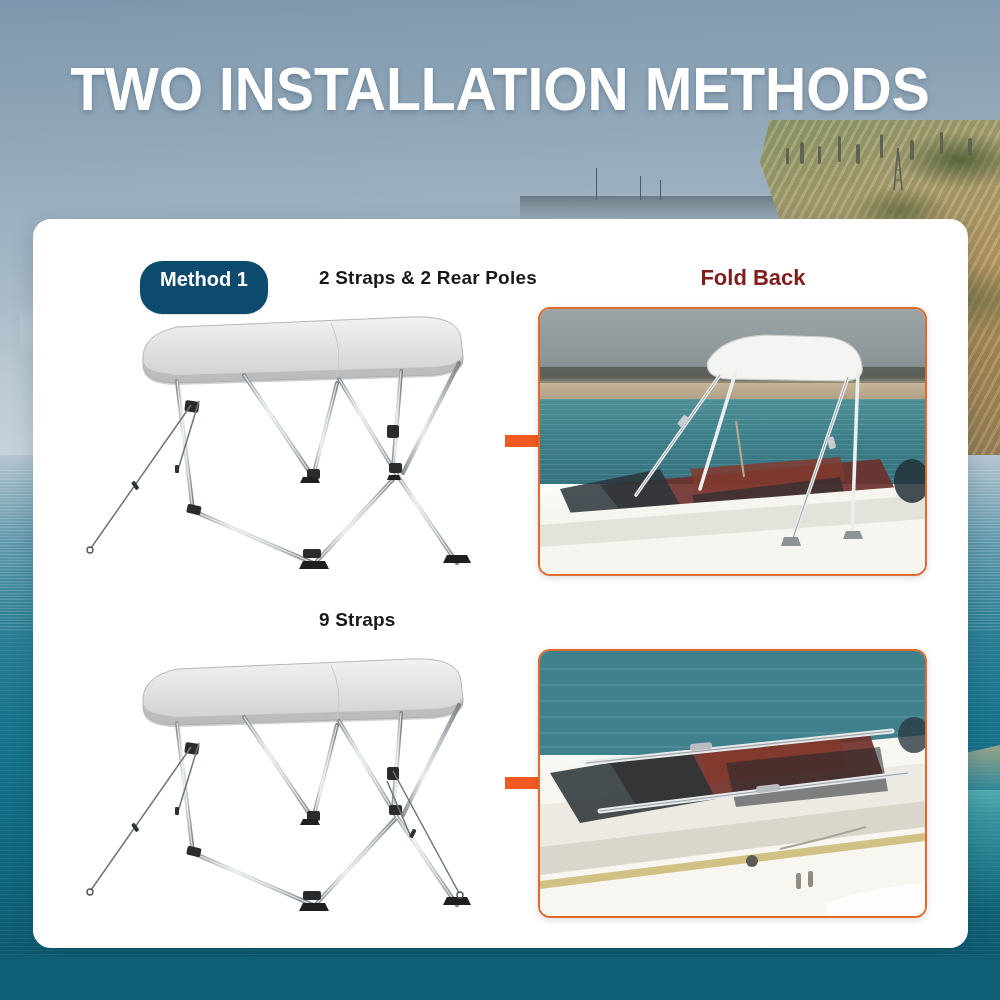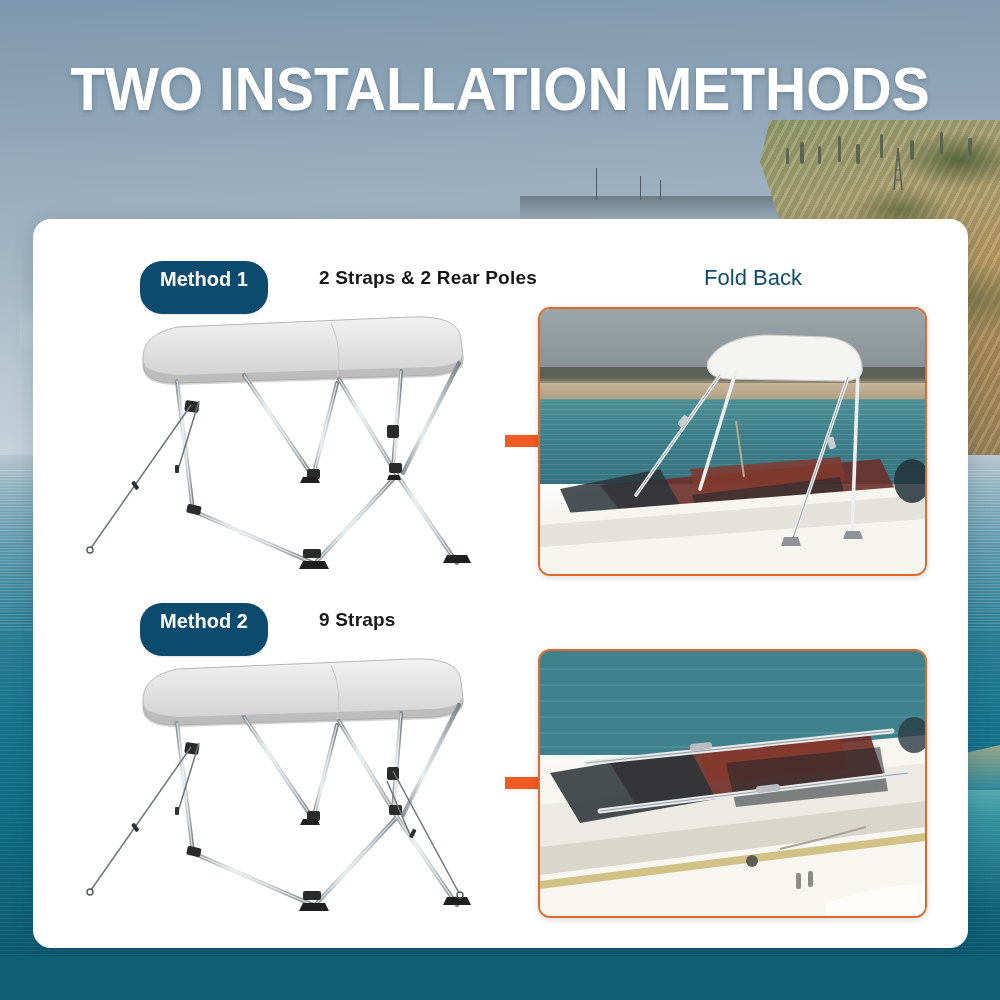--- a/index.html
+++ b/index.html
@@ -122,21 +122,21 @@
     background:#0c4a6e;color:#fff;border-radius:22px;
     padding:7px 20px 24px;font-size:20px;font-weight:bold;line-height:22px;
     box-shadow:0 1px 2px rgba(0,0,0,.12);
   }
   .sub{
     position:absolute;left:250px;top:22px;
     font-size:19px;color:#18181a;font-weight:bold;line-height:26px;letter-spacing:.2px;margin-left:36px;
   }
   .fold-title{
     position:absolute;left:520px;top:22px;width:400px;text-align:center;
-    font-size:22px;color:#0c4a6e;font-weight:normal;line-height:26px;
+    font-size:22px;color:#7f1d1d;font-weight:bold;line-height:26px;
   }
 
   
   .diagram{position:absolute;left:48px;top:62px;width:420px;height:265px;}
   .arrow{position:absolute;left:470px;top:178px;width:72px;height:40px;}
 
   
   .photo{
     position:absolute;left:505px;top:64px;width:385px;height:265px;
     border:2px solid #E06A2B;border-radius:12px;overflow:hidden;
@@ -327,21 +327,20 @@
           <path d="M196 112 L204 168" stroke="#b8a98f" stroke-width="2" fill="none"></path>
 
           <ellipse cx="372" cy="172" rx="18" ry="22" fill="#23313a" opacity=".85"></ellipse>
         </svg>
       </div>
     </div>
 
     <div class="method-block m2">
 
       <div class="hdr">
-        <div class="badge txt">Method 2</div>
         <div class="sub txt">9 Straps</div>
       </div>
 
       <svg class="diagram" viewBox="0 0 420 265">
         <path d="M62 56 Q60 30 96 22 L330 12 Q378 10 380 34 L382 52 Q384 66 352 70 L96 78 Q60 78 62 56 Z" fill="url(#canopyG)" stroke="#b6b6b6" stroke-width="1"></path>
         <path d="M64 58 Q62 66 96 70 L352 62 Q380 60 381 50 L382 56 Q384 68 352 72 L96 80 Q60 80 62 60 Z" fill="#a9a9a9" opacity=".55"></path>
         <path d="M250 18 Q262 44 256 72" stroke="#c9c9c9" stroke-width="1" fill="none"></path>
 
         <g stroke="url(#tubeG)" stroke-width="4.2" fill="none" stroke-linecap="round">
           <path d="M96 76 L112 206"></path>

